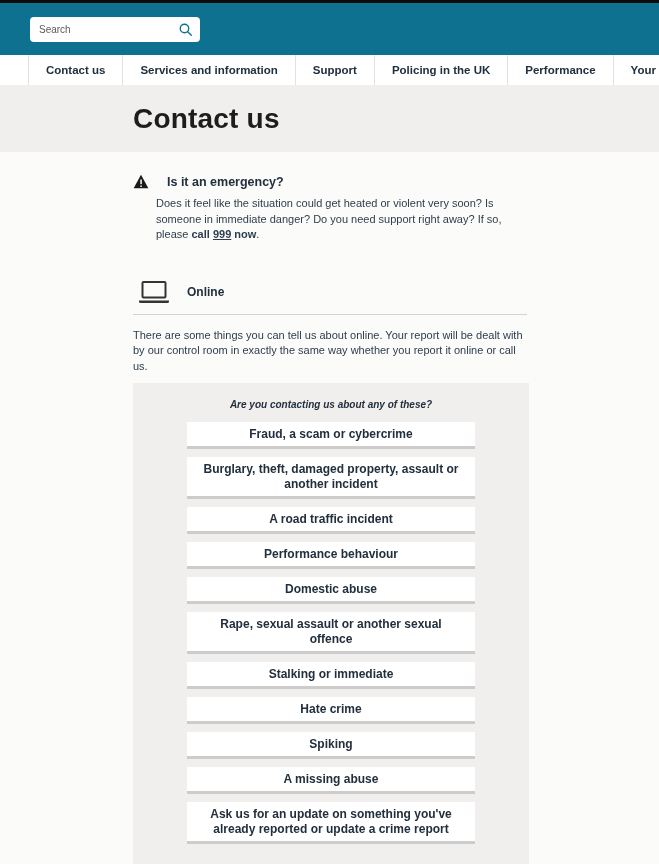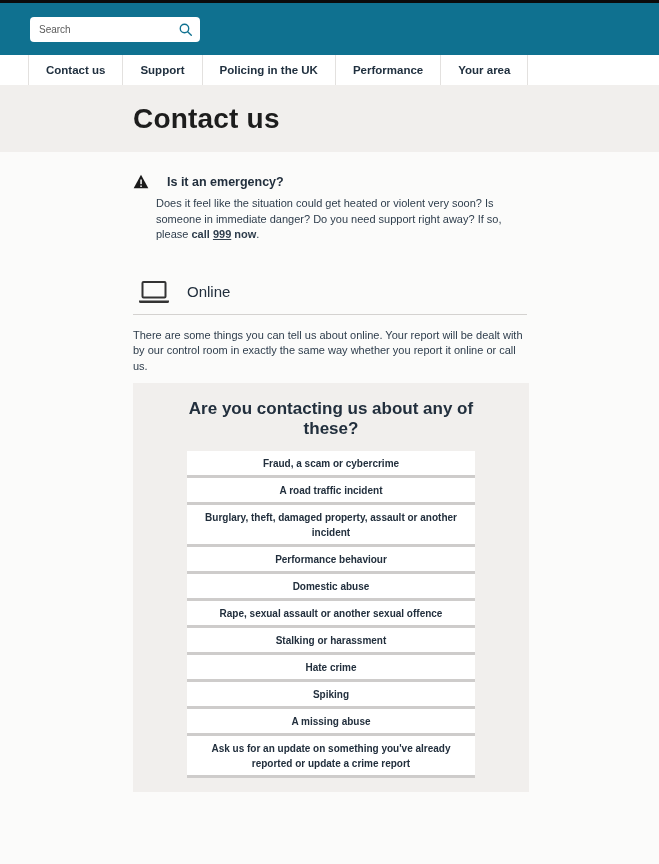--- a/index.html
+++ b/index.html
@@ -98,21 +98,21 @@
   .emergency-body strong { font-weight: 700; }
   .emergency-body a {
     color: #2e3d4c;
     font-weight: 700;
     text-decoration: underline;
     cursor: pointer;
   }
 
   .online { margin-top: 37px; }
   .online-head { display: flex; align-items: center; gap: 17px; padding-left: 5px; }
-  .online-head h2 { font-size: 15px; font-weight: 400; color: #222f3d; }
+  .online-head h2 { font-size: 12px; font-weight: 700; color: #222f3d; }
   .online-rule {
     border: none;
     border-top: 1px solid #d4d2d0;
     margin-top: 10px;
     width: 394px;
   }
   .online-body {
     margin-top: 13px;
     font-size: 11px;
     line-height: 15.5px;
@@ -121,34 +121,36 @@
   }
 
   .topics-panel {
     margin-top: 9px;
     width: 396px;
     background: #f1efed;
     padding: 16px 54px 14px 54px;
   }
   .topics-heading {
     text-align: center;
-    font-size: 17px;
+    font-size: 10px;
     font-weight: 700;
     color: #222f3d;
     margin-bottom: 12px;
+    font-style: italic;
   }
   .topic-button {
     display: block;
     width: 288px;
     background: #ffffff;
     border: none;
     border-bottom: 3px solid #cecccb;
+    margin-bottom: 8px;
     padding: 5px 14px 4px 14px;
     font-family: "Liberation Sans", sans-serif;
-    font-size: 10px;
+    font-size: 12px;
     font-weight: 700;
     line-height: 15px;
     color: #222f3d;
     text-align: center;
     cursor: pointer;
   }
 </style>
 </head>
 <body>
 
@@ -161,20 +163,21 @@
       <svg width="15" height="15" viewBox="0 0 22 22">
         <circle cx="9.5" cy="9.5" r="6.2" fill="none" stroke="#0f7190" stroke-width="2"></circle>
         <line x1="14.2" y1="14.2" x2="19.5" y2="19.5" stroke="#0f7190" stroke-width="2" stroke-linecap="round"></line>
       </svg>
     </span>
   </div>
 </header>
 
 <nav class="main-nav">
   <div class="nav-item">Contact us</div>
+  <div class="nav-item">Services and information</div>
   <div class="nav-item">Support</div>
   <div class="nav-item">Policing in the UK</div>
   <div class="nav-item">Performance</div>
   <div class="nav-item">Your area</div>
 </nav>
 
 <div class="title-band">
   <h1 class="page-title">Contact us</h1>
 </div>
 
@@ -205,26 +208,26 @@
         </span>
         <h2>Online</h2>
       </div>
       <hr class="online-rule">
       <p class="online-body">There are some things you can tell us about online. Your report will be dealt with by our control room in exactly the same way whether you report it online or call us.</p>
     </section>
 
     <section class="topics-panel">
       <div class="topics-heading">Are you contacting us about any of these?</div>
       <button class="topic-button">Fraud, a scam or cybercrime</button>
+      <button class="topic-button">Burglary, theft, damaged property, assault or another incident</button>
       <button class="topic-button">A road traffic incident</button>
-      <button class="topic-button">Burglary, theft, damaged property, assault or another incident</button>
       <button class="topic-button">Performance behaviour</button>
       <button class="topic-button">Domestic abuse</button>
       <button class="topic-button">Rape, sexual assault or another sexual offence</button>
-      <button class="topic-button">Stalking or harassment</button>
+      <button class="topic-button">Stalking or immediate</button>
       <button class="topic-button">Hate crime</button>
       <button class="topic-button">Spiking</button>
       <button class="topic-button">A missing abuse</button>
       <button class="topic-button">Ask us for an update on something you've already reported or update a crime report</button>
     </section>
 
   </div>
 </main>
 
 </body></html>

